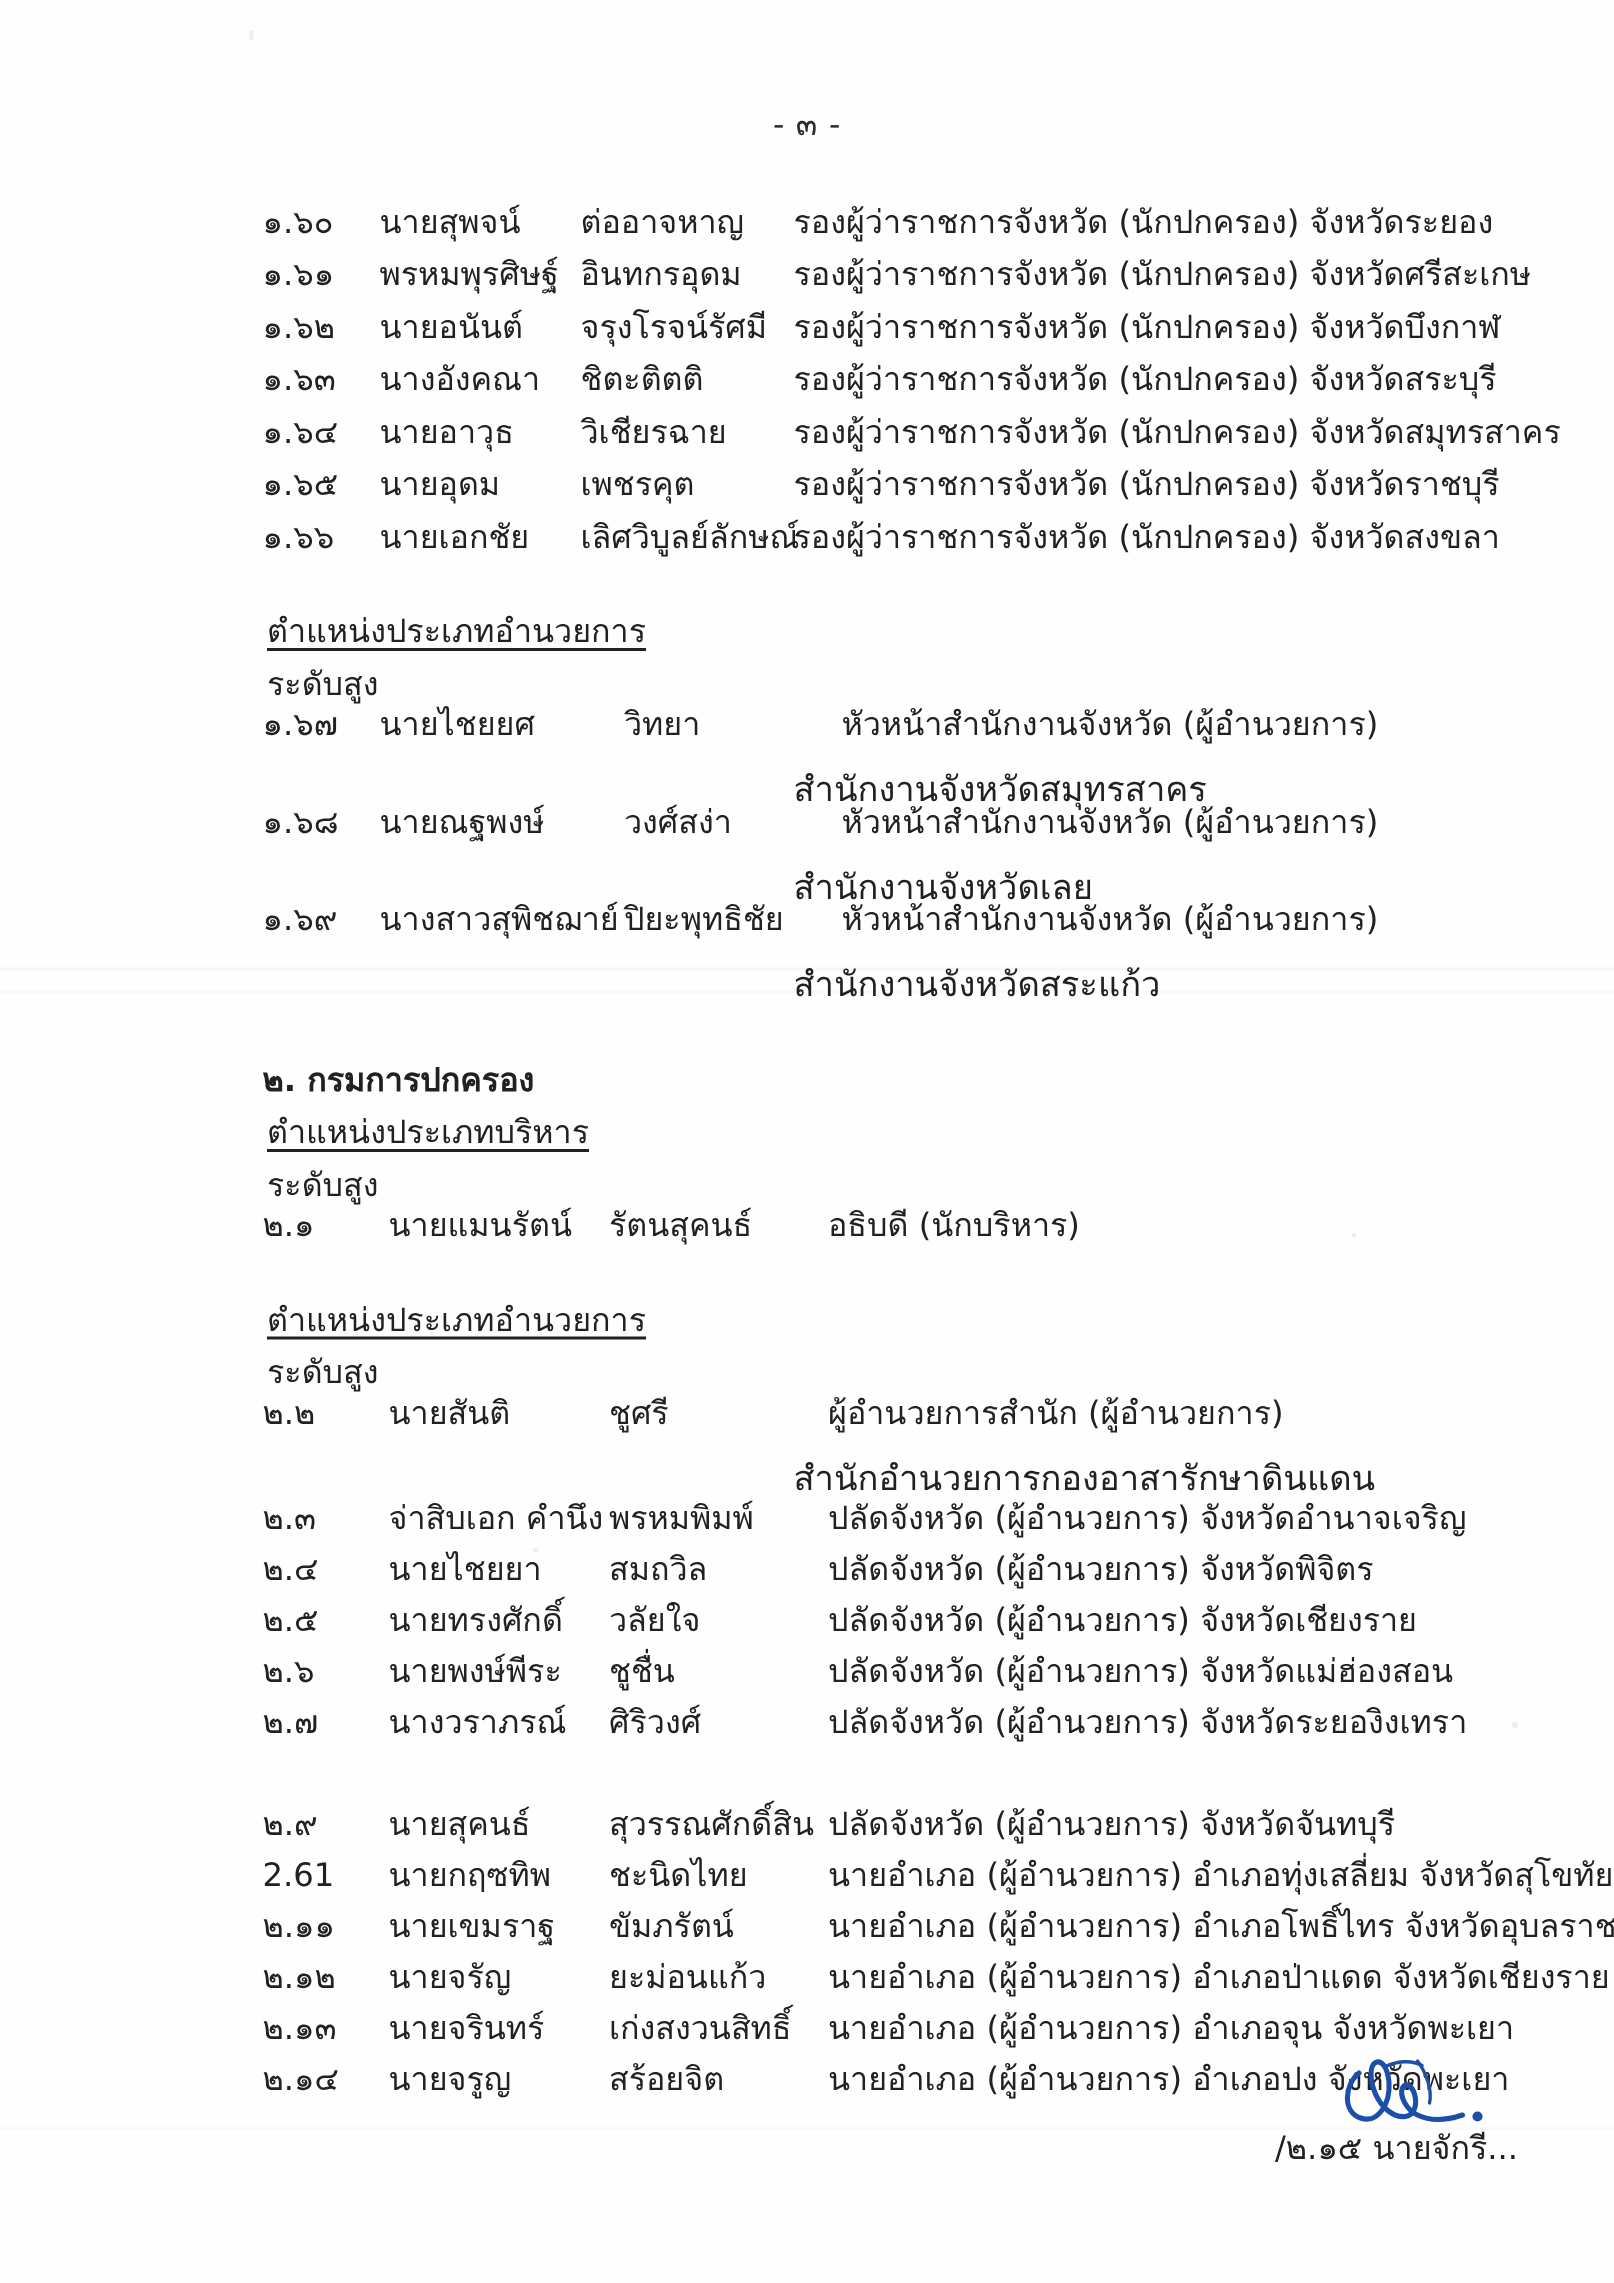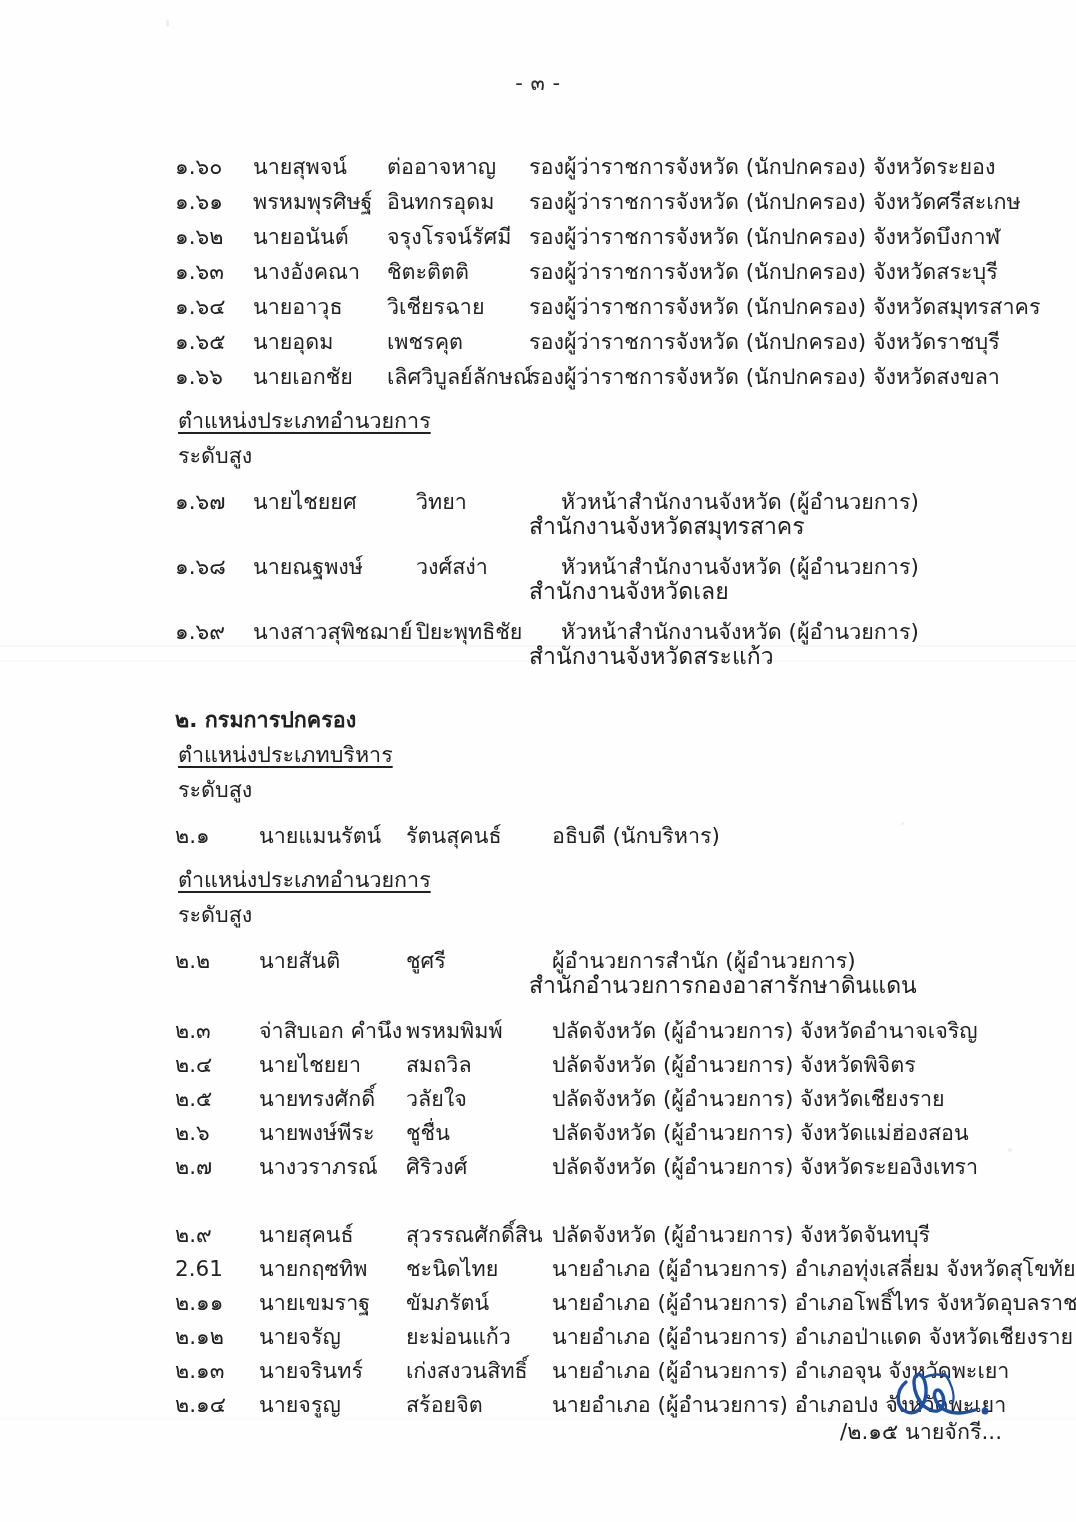--- a/index.html
+++ b/index.html
@@ -54,21 +54,20 @@
     display: flex;
     align-items: baseline;
     font-size: 21.5px;
     line-height: 1.0;
     white-space: nowrap;
     color: #232021;
   }
   .col-num {
     width: 78px;
     flex: none;
-    margin-top: 18px;
   }
   .col-num.wide { width: 84px; }
   .col-fname {
     width: 134px;
     flex: none;
   }
   .col-lname {
     width: 142px;
     flex: none;
   }
@@ -99,20 +98,21 @@
     font-weight: 700;
     color: #232021;
     white-space: nowrap;
   }
 
   .footer-note {
     position: absolute;
     font-size: 21.5px;
     color: #232021;
     white-space: nowrap;
+    margin-left: 10px;
   }
 
   .signature {
     position: absolute;
     pointer-events: none;
   }
 </style>
 </head>
 <body>
 

